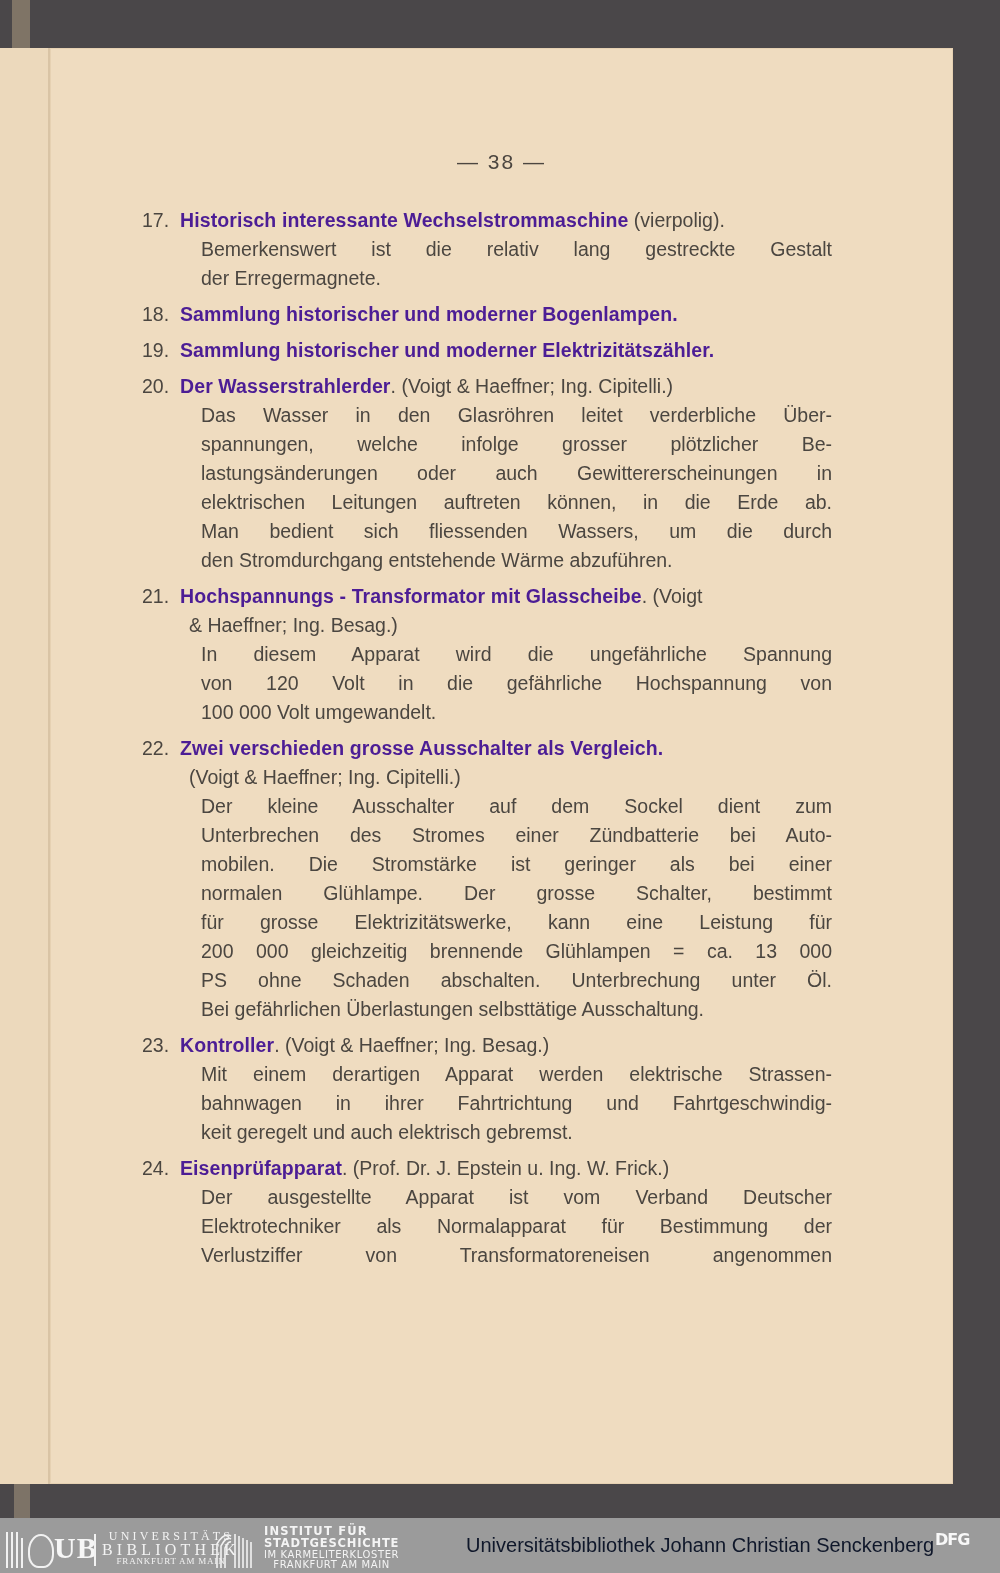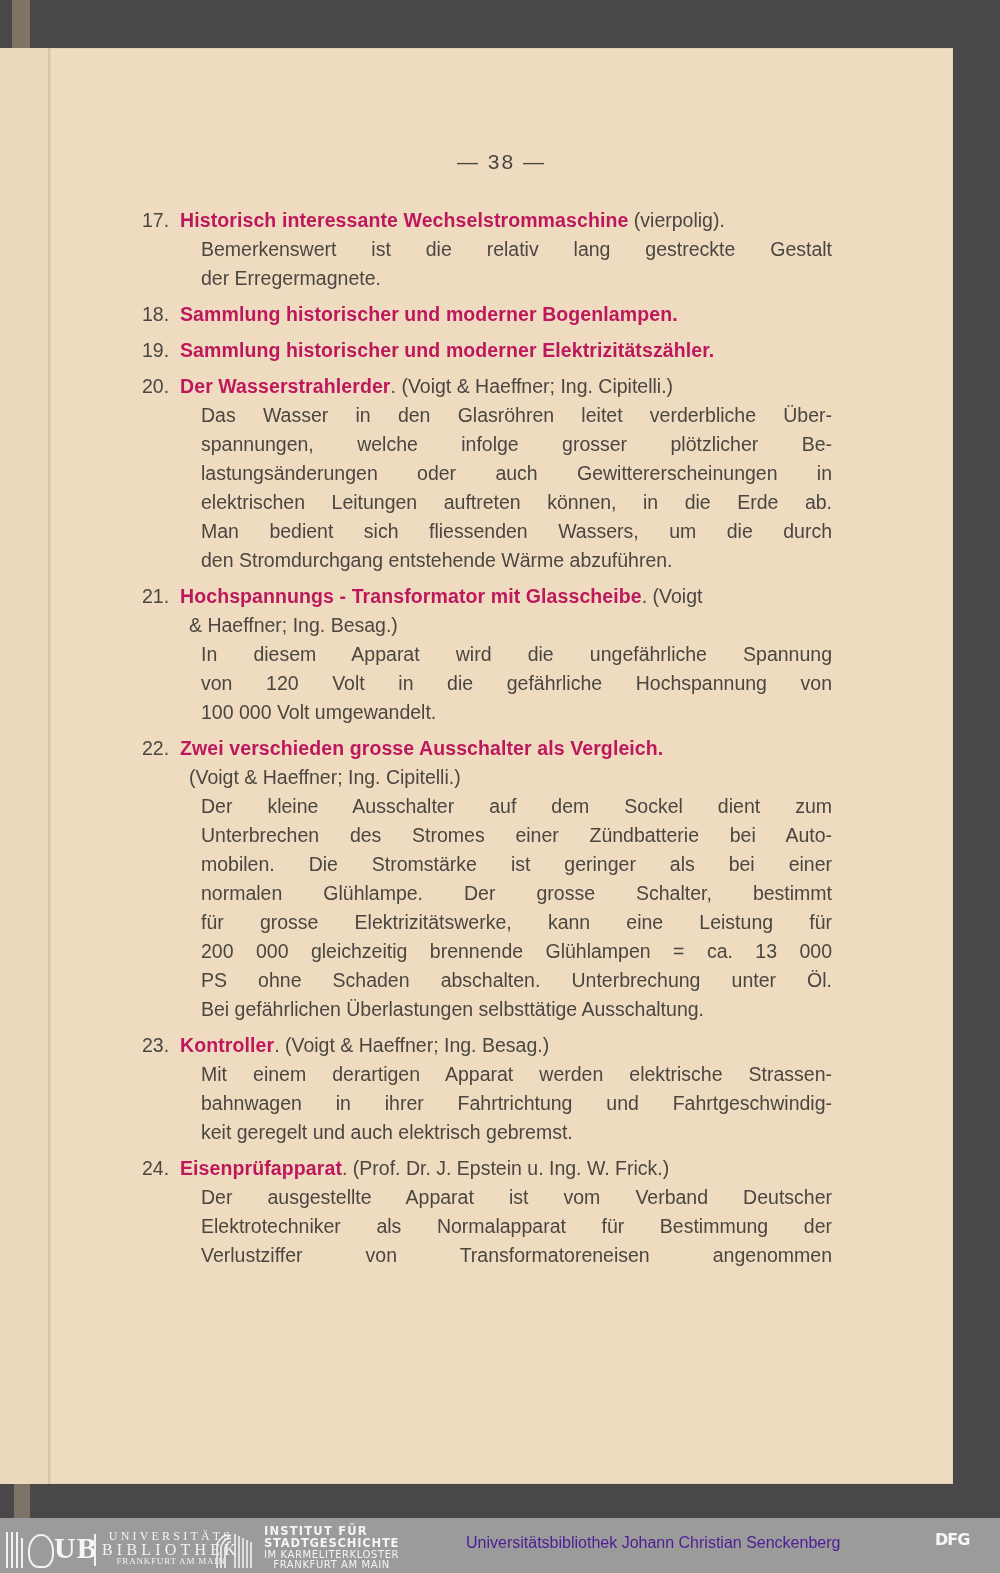--- a/index.html
+++ b/index.html
@@ -34,21 +34,21 @@
   .content {
     position: absolute; left: 92px; top: 158px; width: 690px;
     font-family: "Liberation Sans", sans-serif; color: #4b4640;
     font-size: 19.5px;
   }
   .entry { margin-bottom: 7px; }
   .head {
     line-height: 29px; text-align: justify; text-align-last: left;
   }
   .num { display: inline-block; min-width: 38px; }
-  .title { font-weight: bold; color: #be185d; font-family: "Liberation Sans Narrow", "Liberation Sans", sans-serif; letter-spacing: 0.1px; }
+  .title { font-weight: bold; color: #4c1d95; font-family: "Liberation Sans Narrow", "Liberation Sans", sans-serif; letter-spacing: 0.1px; }
   .cont { padding-left: 47px; line-height: 29px; }
   .body {
     padding-left: 59px; line-height: 29px; text-align: justify;
   }
   .body .line { display: block; text-align: justify; text-align-last: justify; }
   .body .line.last { text-align-last: left; }
   .footer {
     position: absolute; left: 0; top: 1518px; width: 1000px; height: 55px;
     background: #9b9b9b;
     color: #f4f4f4;
@@ -69,21 +69,21 @@
   .ub-text .l1 { font-size: 12px; letter-spacing: 3.2px; line-height: 13px; }
   .ub-text .l2 { font-size: 16px; letter-spacing: 4.2px; line-height: 13px; }
   .ub-text .l3 { font-size: 9px; letter-spacing: 0.8px; line-height: 11px; }
   .isg-logo { position: absolute; left: 214px; top: 6px; width: 190px; height: 46px; }
   .isg-arch { position: absolute; left: 0; top: 6px; width: 40px; height: 38px; }
   .isg-text { position: absolute; left: 50px; top: 1px; color: #f4f4f4; font-family: "DejaVu Sans", sans-serif; }
   .isg-text .b1 { font-weight: bold; font-size: 11.5px; letter-spacing: 1.2px; line-height: 12px; }
   .isg-text .b2 { font-weight: bold; font-size: 11.5px; letter-spacing: 0.8px; line-height: 13px; }
   .isg-text .s1 { font-size: 10px; letter-spacing: 0.6px; line-height: 10px; text-align: center; }
   .footer-caption {
-    position: absolute; left: 466px; top: 16px; font-size: 16px; color: #4c1d95;
+    position: absolute; left: 466px; top: 16px; font-size: 20px; color: #0f172a;
     font-family: "Liberation Sans", sans-serif;
   }
   .dfg-logo {
     position: absolute; left: 935px; top: 12px; font-family: "DejaVu Sans", sans-serif;
     font-weight: bold; font-size: 16px; color: #f8f8f8; letter-spacing: -1px;
   }
 </style>
 </head>
 <body>
 

